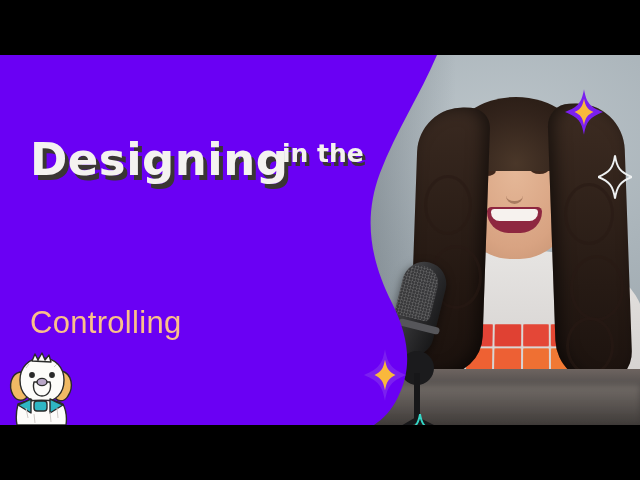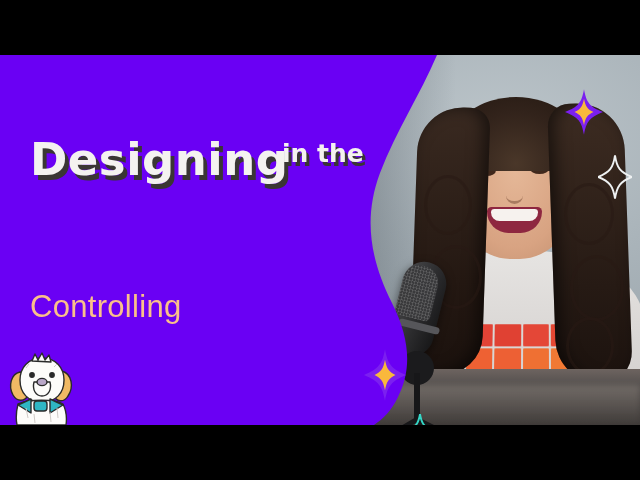--- a/index.html
+++ b/index.html
@@ -262,20 +262,21 @@
 
   .subtitle-line {
     position: absolute;
     left: 30px;
     color: #fbc089;
     font-family: "Liberation Sans", sans-serif;
     font-weight: normal;
     font-size: 31px;
     letter-spacing: .3px;
     white-space: nowrap;
+    margin-top: 16px;
   }
   #subtitle-1 { top: 234px; }
   #subtitle-2 { top: 272px; }
 
   
   #dog-logo {
     position: absolute;
     left: 4px; top: 297px;
     width: 76px; height: 73px;
     z-index: 25;

